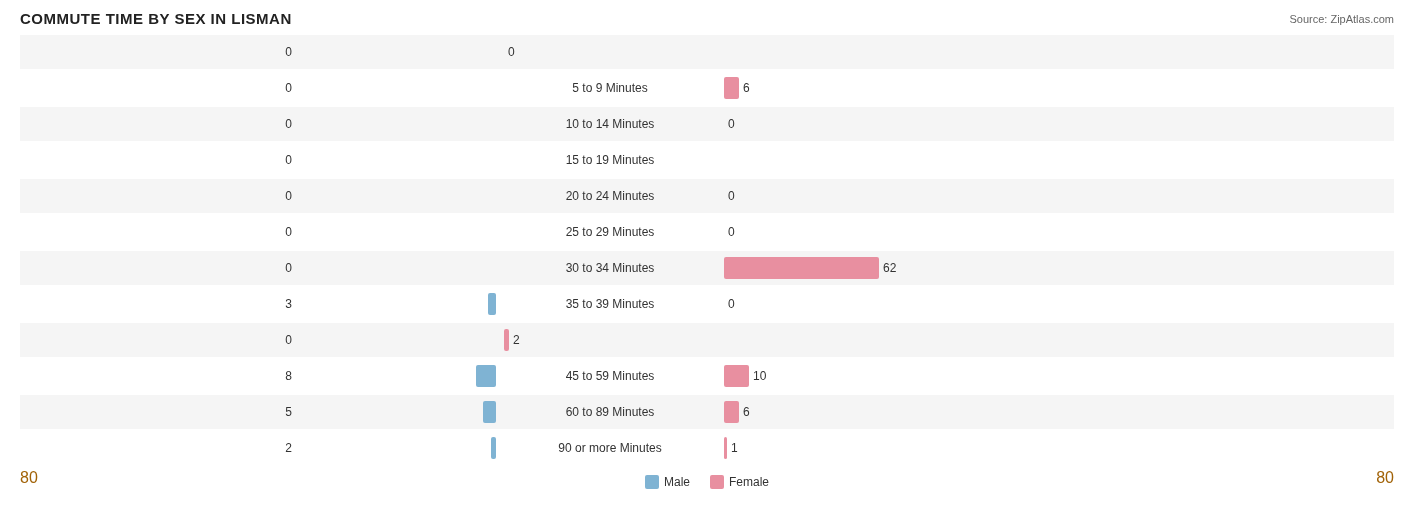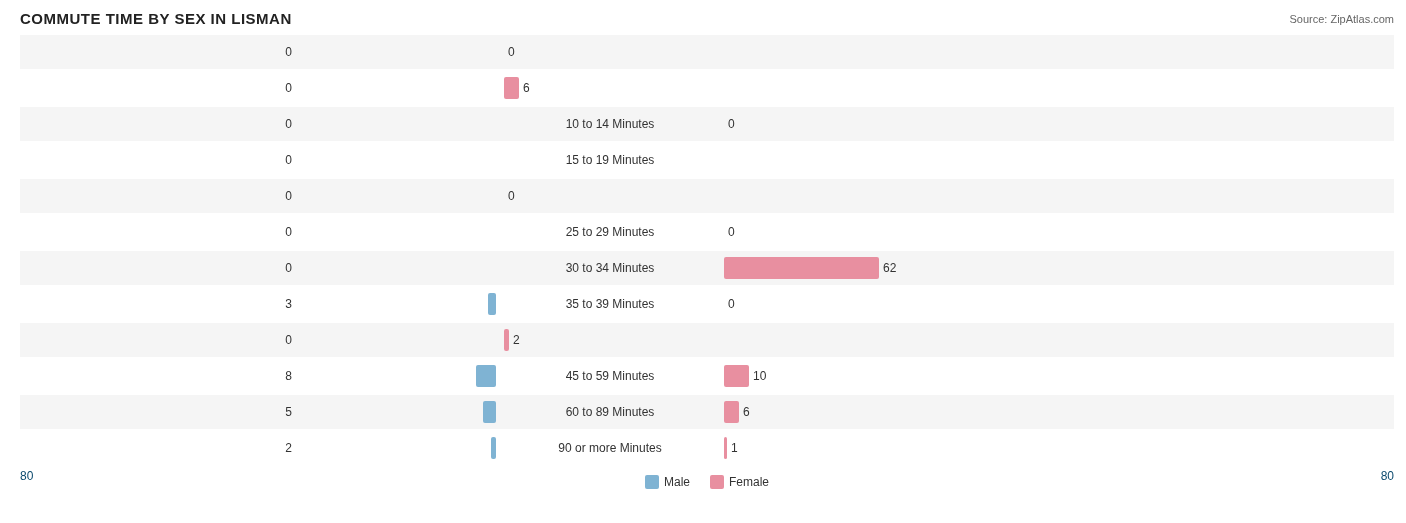--- a/index.html
+++ b/index.html
@@ -140,22 +140,22 @@
     }
 
     .bottom-axis {
       display: flex;
       justify-content: space-between;
       width: 100%;
       padding: 2px 0;
     }
 
     .axis-label {
-      font-size: 12px;
-      color: #0c4a6e;
+      font-size: 16px;
+      color: #a16207;
     }
 
     
   </style>
 </head>
 <body>
 
 <div class="chart-container">
   <div class="title-row">
     <span class="chart-title">COMMUTE TIME BY SEX IN LISMAN</span>
@@ -176,20 +176,21 @@
         <span class="right-value">0</span>
       </div>
     </div>
       <div class="bar-row">
       <div class="left-section">
         <span class="left-value">0</span>
         <div class="left-bar-wrap">
           <div class="blue-bar" style="width:0px;"></div>
         </div>
       </div>
+      <div class="label-section">5 to 9 Minutes</div>
       <div class="right-section">
         <div class="pink-bar" style="width:15px;"></div>
         <span class="right-value">6</span>
       </div>
     </div>
       <div class="bar-row">
       <div class="left-section">
         <span class="left-value">0</span>
         <div class="left-bar-wrap">
           <div class="blue-bar" style="width:0px;"></div>
@@ -210,20 +211,21 @@
       </div>
       <div class="label-section">15 to 19 Minutes</div>
     </div>
       <div class="bar-row">
       <div class="left-section">
         <span class="left-value">0</span>
         <div class="left-bar-wrap">
           <div class="blue-bar" style="width:0px;"></div>
         </div>
       </div>
+      <div class="label-section">20 to 24 Minutes</div>
       <div class="right-section">
         <div class="pink-bar" style="width:0px;"></div>
         <span class="right-value">0</span>
       </div>
     </div>
       <div class="bar-row">
       <div class="left-section">
         <span class="left-value">0</span>
         <div class="left-bar-wrap">
           <div class="blue-bar" style="width:0px;"></div>

